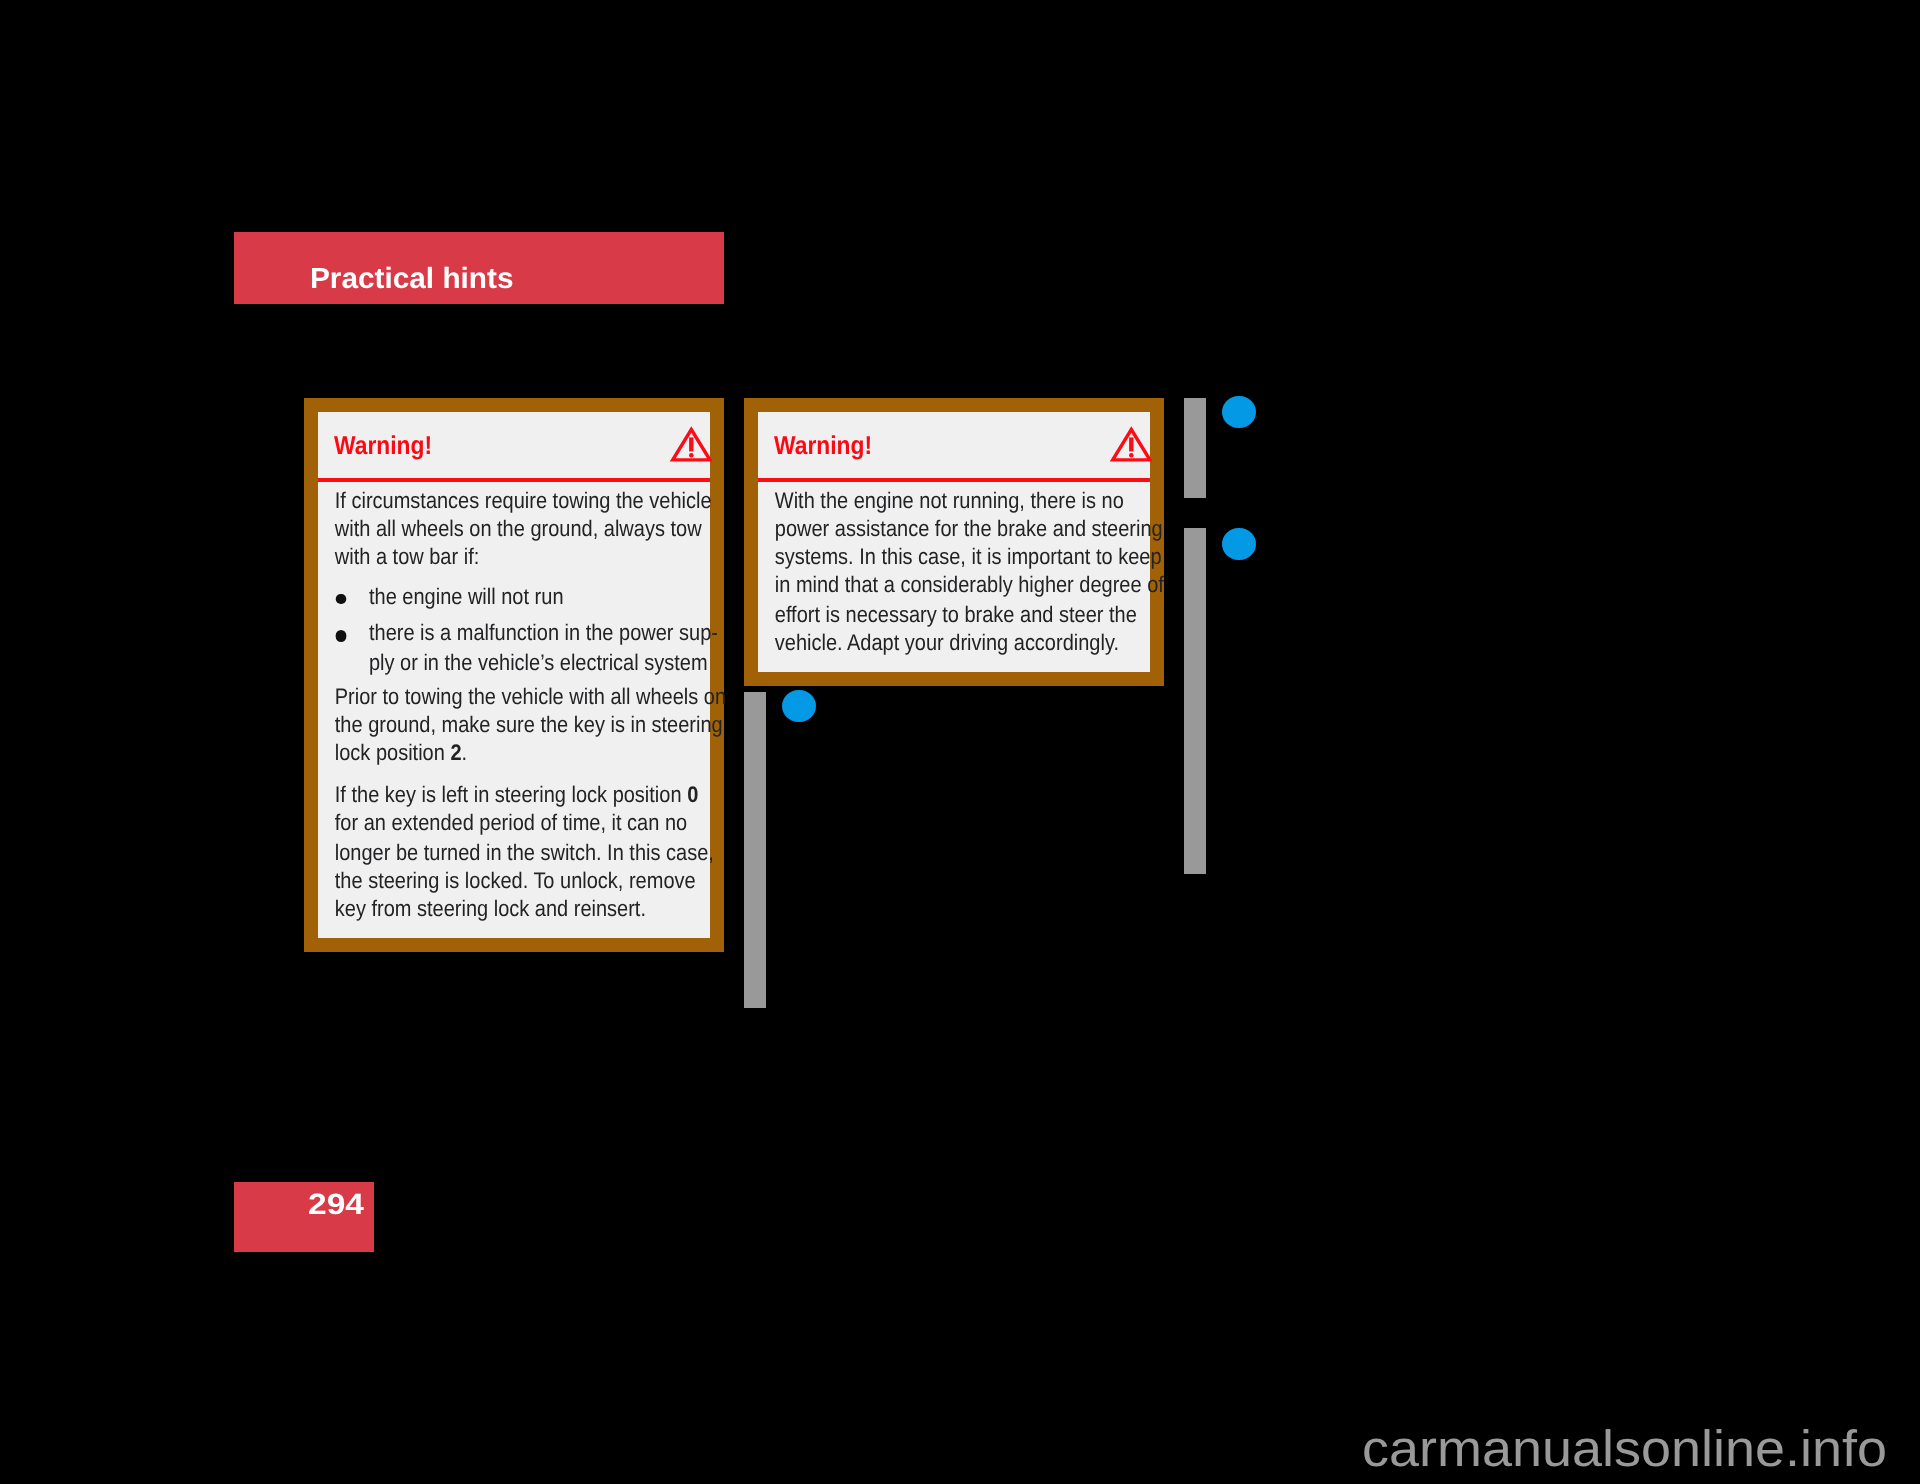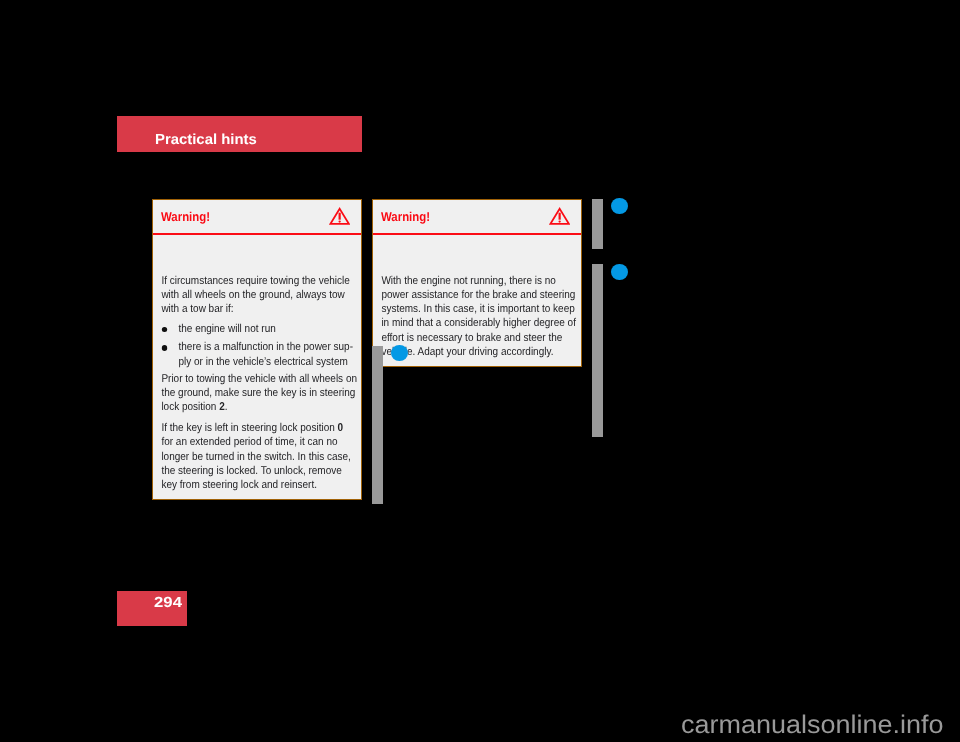--- a/index.html
+++ b/index.html
@@ -18,32 +18,32 @@
     background:#d93a48;
   }
   .section-title{
     position:absolute;left:154.6px;top:132.2px;
     transform-origin:0 0;transform:scaleX(1.02);
     color:#ffffff;font-size:14.6px;font-weight:bold;line-height:16px;
     white-space:nowrap;
   }
 
   
-  .warnbox{position:absolute;background:#f0f0f0;width:210.2px;box-sizing:border-box;border:1px solid #a16207;}
+  .warnbox{position:absolute;background:#f0f0f0;width:210.2px;box-sizing:border-box;border:7px solid #a16207;}
   .wb-head{position:relative;height:32.6px;}
   .wb-title{
     position:absolute;left:8.3px;top:9.5px;
     transform-origin:0 0;transform:scaleX(0.885);
     color:#fa0a14;font-size:12.9px;font-weight:bold;line-height:14px;white-space:nowrap;
   }
   .wb-icon{position:absolute;left:175.7px;top:6.6px;width:21px;height:18.4px;}
   .wb-rule{height:2px;background:#fb0c16;}
   .wb-body{
     padding:3.6px 0 0 0;
-    font-size:11.3px;color:#232326;line-height:14.1px;margin-top:36px;
+    font-size:11.3px;color:#232326;line-height:14.1px;
   }
   .wb-body .tx{
     transform-origin:0 0;transform:scaleX(0.885);
     width:235.25px;               
   }
   .wb-body p{margin:0 0 7.1px 0;padding:0 4.46px 0 9.49px;}
   .wb-body p.before-list{margin-bottom:5.6px;}
   .wb-body ul{margin:0 0 3.3px 0;padding:0;list-style:none;}
   .wb-body li{position:relative;padding:0 7.04px 0 28.81px;margin:0 0 4.3px 0;}
   .wb-body li:last-child{margin-bottom:0;}

